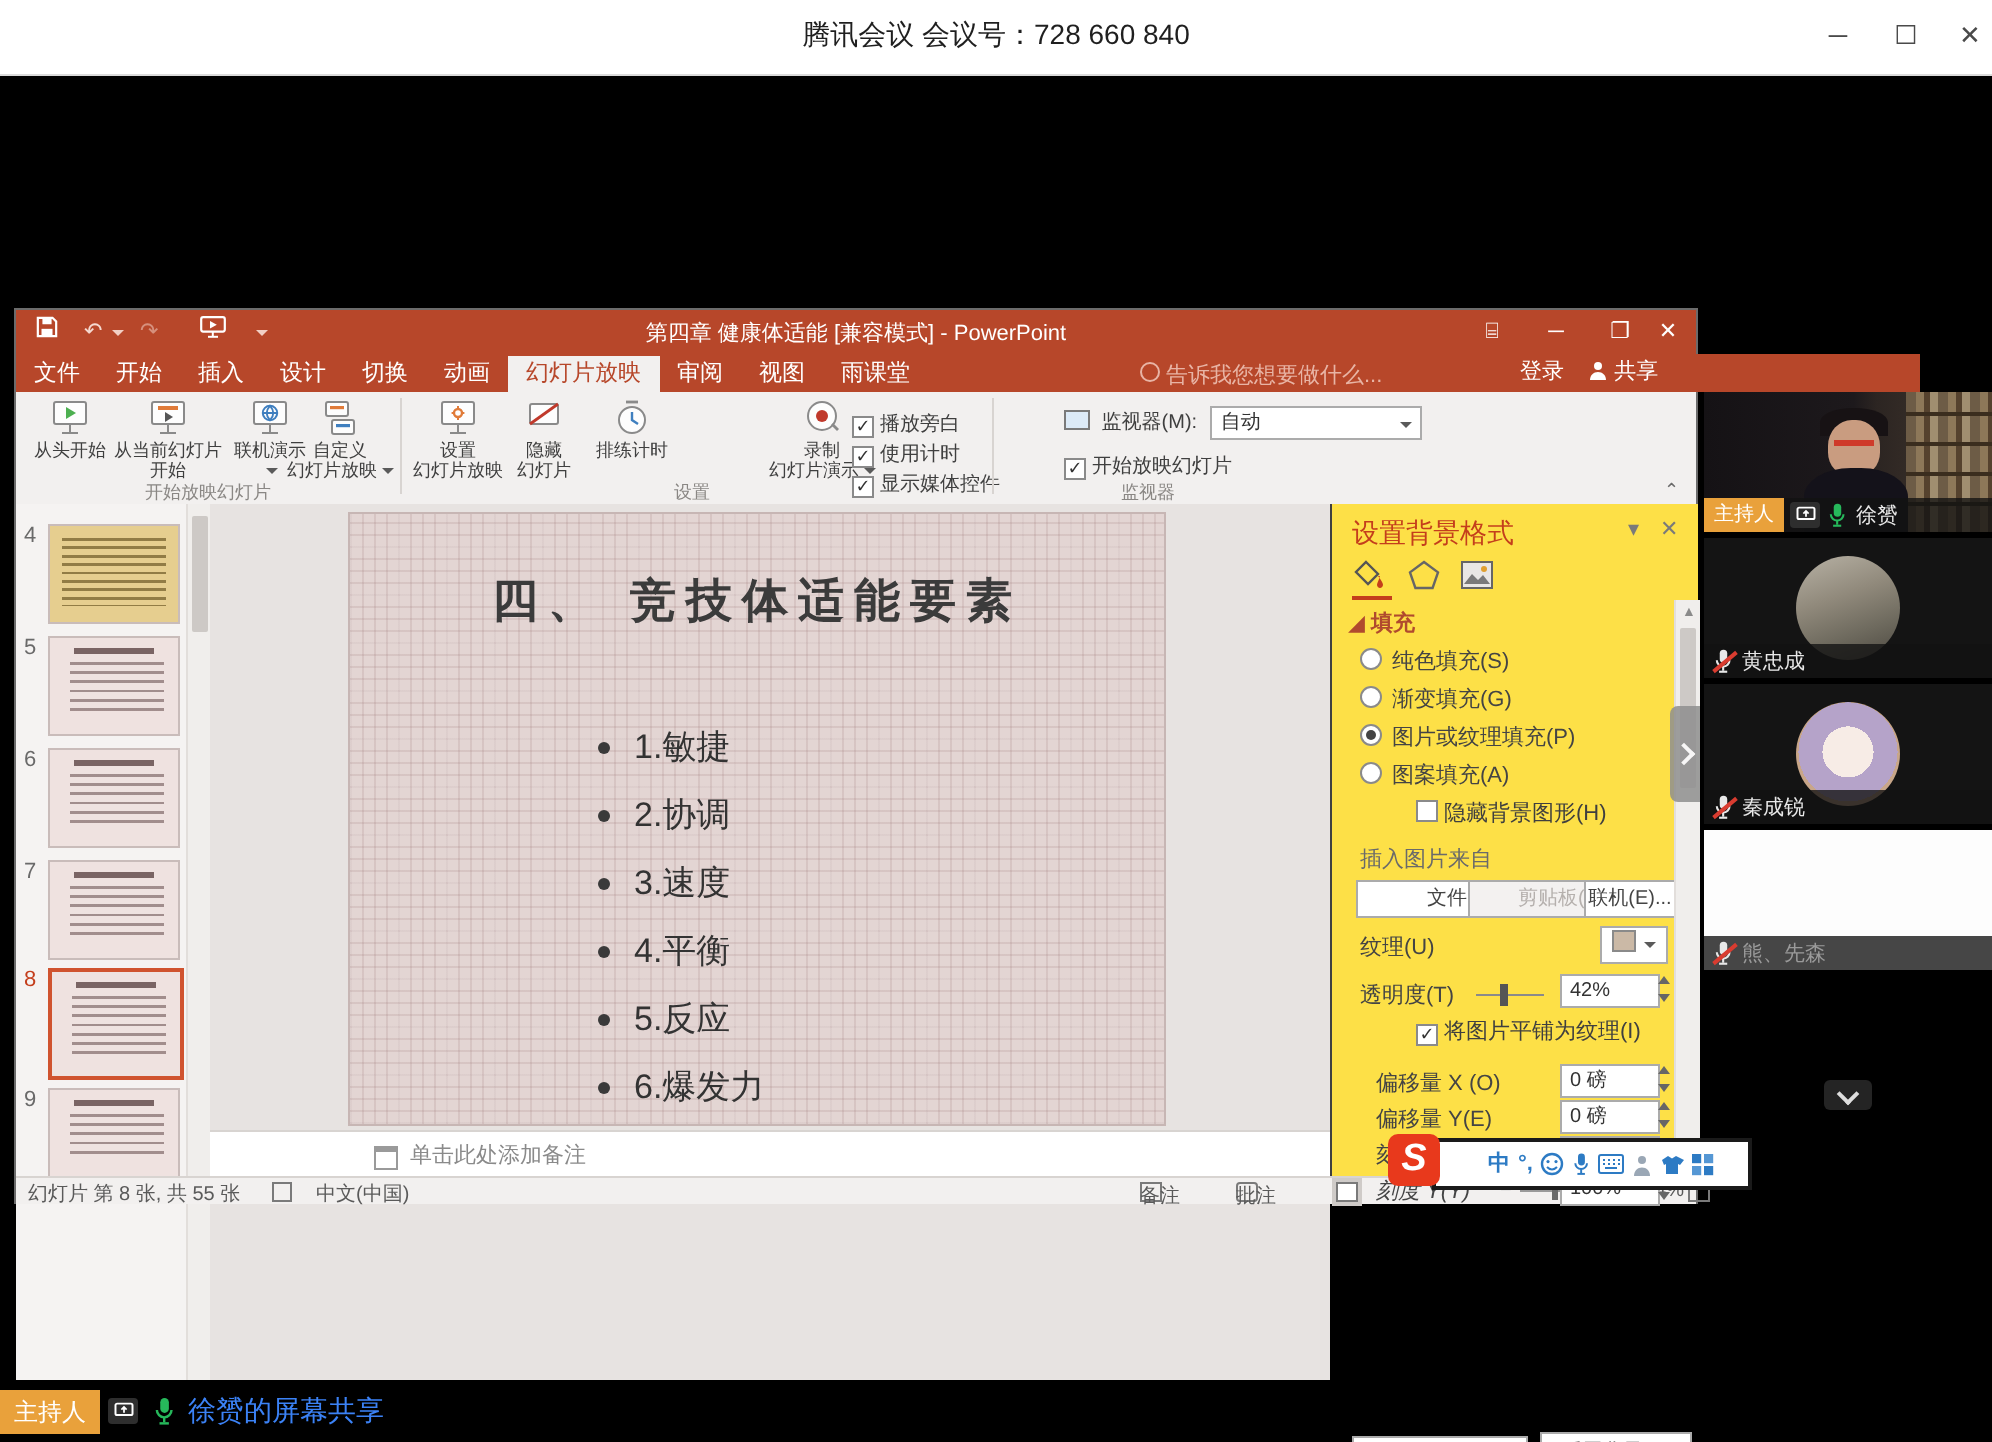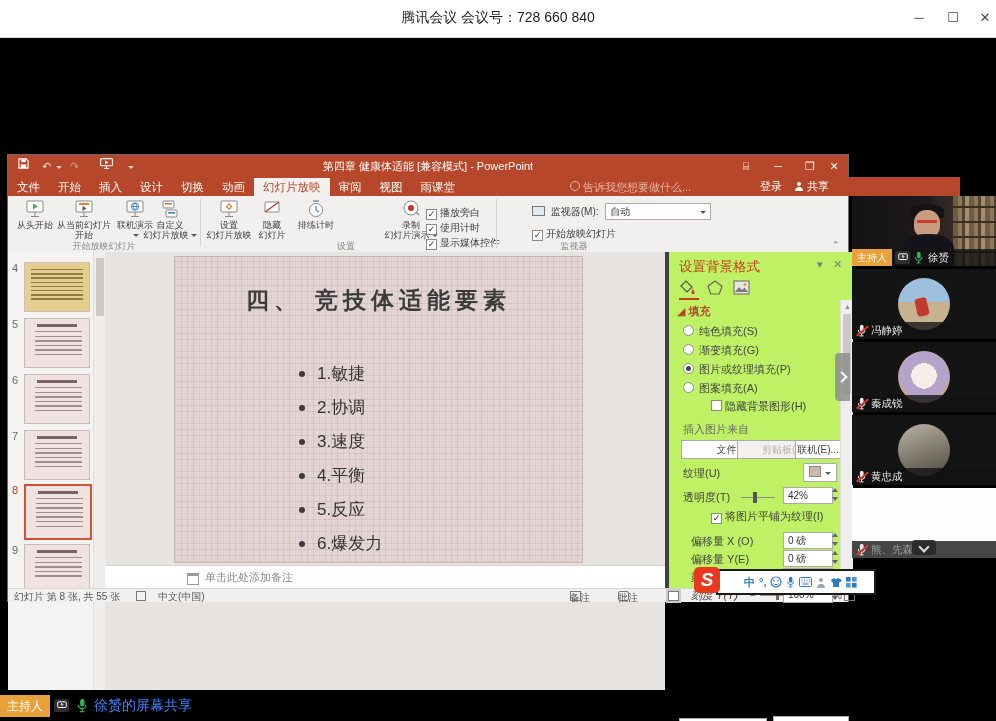--- a/index.html
+++ b/index.html
@@ -60,21 +60,21 @@
   .sbullet .dot{display:inline-block;width:6px;height:6px;border-radius:50%;background:#3a3a3a;vertical-align:2px;margin-right:12px;}
   
   #notesbar{left:97px;top:410px;width:560px;height:23px;background:#fff;border-top:1px solid #D8D4D1;}
   #notesbar .nicon{left:82px;top:7px;width:10px;height:8px;border:1px solid #9a9a9a;border-top:3px solid #9a9a9a;}
   #notesbar .ntext{left:100px;top:4px;font-size:11px;color:#8a8a8a;}
   #statusbar{left:0;top:433px;width:840px;height:13px;background:#F2F0EF;border-top:1px solid #D8D4D1;font-size:10px;color:#5a5a5a;}
   #statusbar span{position:absolute;top:1px;white-space:nowrap;}
   .vicon{display:inline-block;width:9px;height:8px;border:1px solid #7a7a7a;vertical-align:middle;}
   .vicon.sel{outline:2px solid #cfcbc8;background:#fff;}
   
-  #pane{left:657px;top:97px;width:183px;height:336px;background:#bef264;border-left:4px solid #404040;font-size:11px;color:#444;}
+  #pane{left:657px;top:97px;width:183px;height:336px;background:#fde047;border-left:1px solid #404040;font-size:11px;color:#444;}
   #pane .ptitle{left:10px;top:6px;font-size:13.5px;color:#C43E1C;}
   .pctl{color:#7a7a7a;font-size:11px;top:6px;}
   .ptab{top:28px;width:20px;height:18px;}
   .ptab.sel{border-bottom:2px solid #C43E1C;}
   #fillhdr{left:8px;top:52px;color:#B04A2E;font-weight:bold;font-size:11px;}
   .radio{position:absolute;left:14px;width:160px;height:15px;line-height:15px;cursor:default;white-space:nowrap;}
   .rdot{display:inline-block;width:9px;height:9px;border:1px solid #8a8a8a;border-radius:50%;background:#fff;margin-right:5px;vertical-align:-1px;position:relative;}
   .rdot .in{position:absolute;left:2px;top:2px;width:5px;height:5px;border-radius:50%;background:#444;}
   .pbtn{position:absolute;height:17px;line-height:17px;background:#fff;border:1px solid #ABABAB;font-size:10px;color:#444;text-align:center;}
   .pbtn.dis{color:#b5b0ad;background:#F3F1F0;}
@@ -548,66 +548,49 @@
             <rect x="4" y="1" width="4.6" height="8" rx="2.3" fill="#26B85B"></rect>
             <path d="M2.2 7.5a3.9 3.9 0 0 0 7.8 0" fill="none" stroke="#26B85B" stroke-width="1.3"></path>
             <line x1="6.1" y1="11.5" x2="6.1" y2="14" stroke="#26B85B" stroke-width="1.3"></line>
             <line x1="3.6" y1="14.6" x2="8.6" y2="14.6" stroke="#26B85B" stroke-width="1.3"></line>
           </svg>
         </span>
         <span class="nm">徐赟</span>
       </div>
     </div>
     <div class="tile">
-      <div class="avatar av-beach">
-        <div class="fig"></div>
-      </div>
+      <div class="avatar av-outdoor"></div>
       <div class="namebar">
         <span class="micwrap">
           <svg width="11" height="13" viewBox="0 0 12 16">
             <rect x="4" y="1" width="4.6" height="8" rx="2.3" fill="#e8e8e8"></rect>
             <path d="M2.2 7.5a3.9 3.9 0 0 0 7.8 0" fill="none" stroke="#e8e8e8" stroke-width="1.3"></path>
             <line x1="6.1" y1="11.5" x2="6.1" y2="14" stroke="#e8e8e8" stroke-width="1.3"></line>
             <line x1="3.6" y1="14.6" x2="8.6" y2="14.6" stroke="#e8e8e8" stroke-width="1.3"></line>
           </svg>
           <span class="slash"></span>
         </span>
-        <span class="nm">冯静婷</span>
+        <span class="nm">黄忠成</span>
       </div>
     </div>
     <div class="tile">
       <div class="avatar av-cartoon"></div>
       <div class="namebar">
         <span class="micwrap">
           <svg width="11" height="13" viewBox="0 0 12 16">
             <rect x="4" y="1" width="4.6" height="8" rx="2.3" fill="#e8e8e8"></rect>
             <path d="M2.2 7.5a3.9 3.9 0 0 0 7.8 0" fill="none" stroke="#e8e8e8" stroke-width="1.3"></path>
             <line x1="6.1" y1="11.5" x2="6.1" y2="14" stroke="#e8e8e8" stroke-width="1.3"></line>
             <line x1="3.6" y1="14.6" x2="8.6" y2="14.6" stroke="#e8e8e8" stroke-width="1.3"></line>
           </svg>
           <span class="slash"></span>
         </span>
         <span class="nm">秦成锐</span>
       </div>
     </div>
-    <div class="tile">
-      <div class="avatar av-outdoor"></div>
-      <div class="namebar">
-        <span class="micwrap">
-          <svg width="11" height="13" viewBox="0 0 12 16">
-            <rect x="4" y="1" width="4.6" height="8" rx="2.3" fill="#e8e8e8"></rect>
-            <path d="M2.2 7.5a3.9 3.9 0 0 0 7.8 0" fill="none" stroke="#e8e8e8" stroke-width="1.3"></path>
-            <line x1="6.1" y1="11.5" x2="6.1" y2="14" stroke="#e8e8e8" stroke-width="1.3"></line>
-            <line x1="3.6" y1="14.6" x2="8.6" y2="14.6" stroke="#e8e8e8" stroke-width="1.3"></line>
-          </svg>
-          <span class="slash"></span>
-        </span>
-        <span class="nm">黄忠成</span>
-      </div>
-    </div>
     <div class="tile blankv">
       <div class="namebar">
         <span class="micwrap">
           <svg width="11" height="13" viewBox="0 0 12 16">
             <rect x="4" y="1" width="4.6" height="8" rx="2.3" fill="#e8e8e8"></rect>
             <path d="M2.2 7.5a3.9 3.9 0 0 0 7.8 0" fill="none" stroke="#e8e8e8" stroke-width="1.3"></path>
             <line x1="6.1" y1="11.5" x2="6.1" y2="14" stroke="#e8e8e8" stroke-width="1.3"></line>
             <line x1="3.6" y1="14.6" x2="8.6" y2="14.6" stroke="#e8e8e8" stroke-width="1.3"></line>
           </svg>
           <span class="slash"></span>

